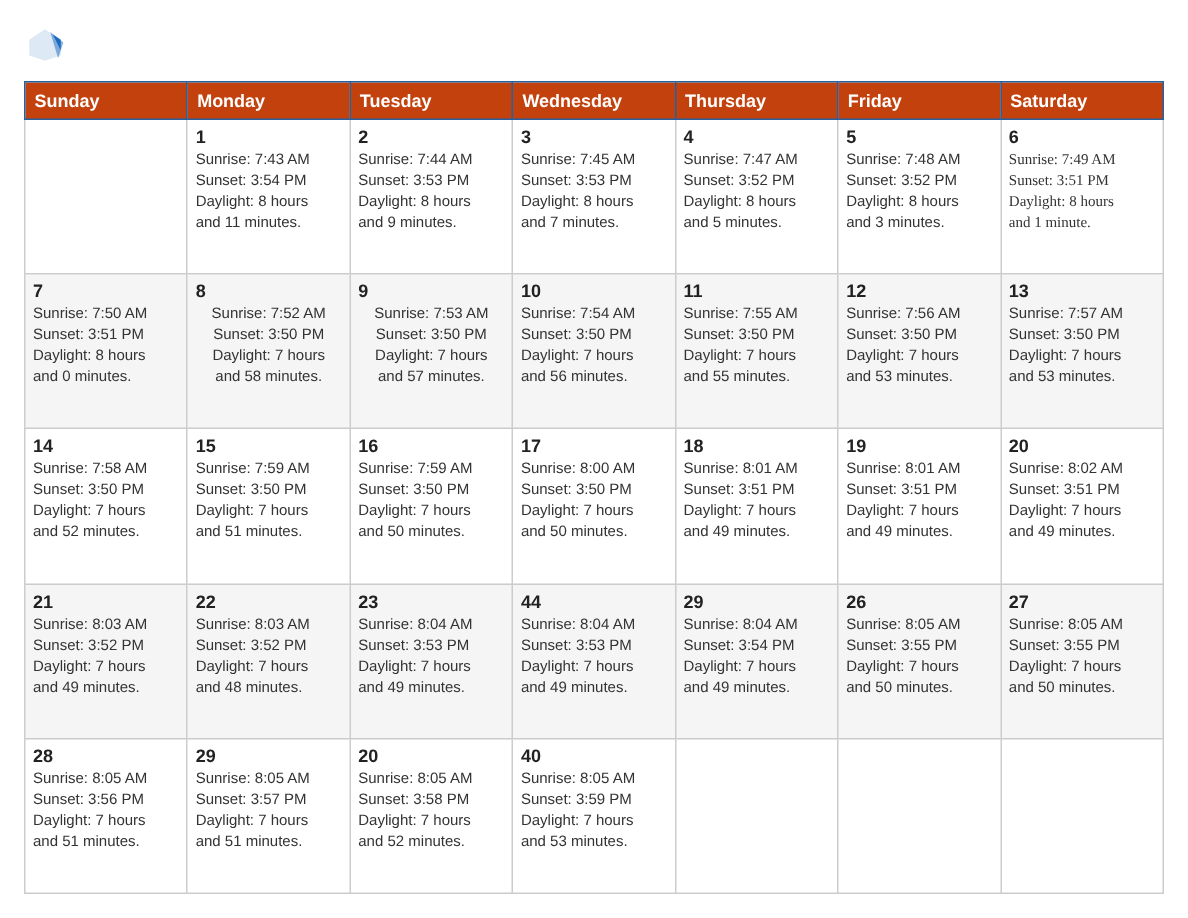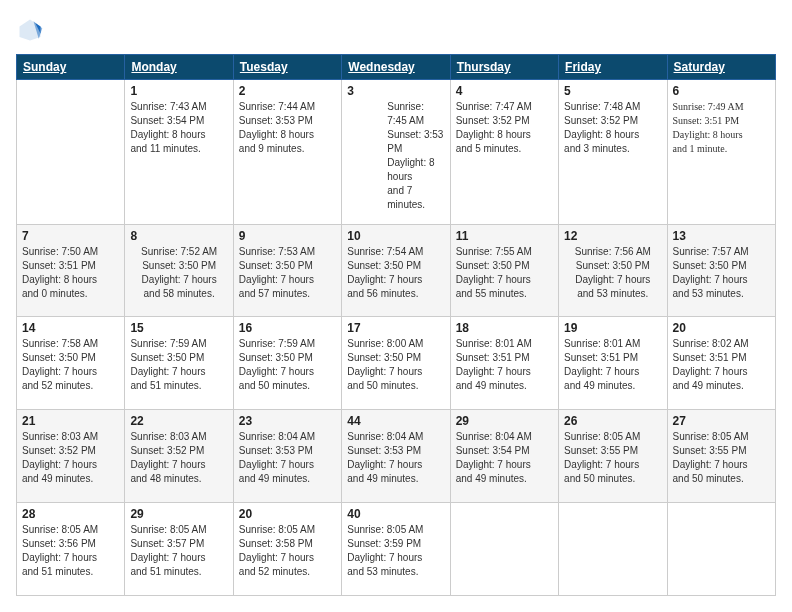--- a/index.html
+++ b/index.html
@@ -85,21 +85,21 @@
     .day-info {
       font-size: 10px;
       color: #333;
       line-height: 1.4;
     }
     .empty-cell {
       background: #f9f9f9;
     }
     tr:nth-child(odd) td { background: #ffffff; }
     tr:nth-child(even) td { background: #f5f5f5; }
-    .calendar thead tr th { background: #0c4a6e; text-decoration: underline; }
+    .calendar thead tr th { background: #c2410c; }
   </style>
 </head>
 <body>
 
 <div class="page">
   <div class="header">
     <div class="logo">
       <svg class="logo-icon" viewBox="0 0 32 32">
         <polygon points="16,4 28,12 28,24 16,28 4,24 4,12" fill="#1a6abf" opacity="0.15"></polygon>
         <polygon points="20,6 30,14 26,26" fill="#1a6abf" opacity="0.5"></polygon>
@@ -141,21 +141,21 @@
           </td>
           <td>
             <div class="day-number">2</div>
             <div class="day-info" style="white-space: pre-line;">Sunrise: 7:44 AM
 Sunset: 3:53 PM
 Daylight: 8 hours
 and 9 minutes.</div>
           </td>
           <td>
             <div class="day-number">3</div>
-            <div class="day-info" style="white-space: pre-line; margin-left: 40px;">Sunrise: 7:45 AM
+            <div class="day-info" style="white-space: pre-line;">Sunrise: 7:45 AM
 Sunset: 3:53 PM
 Daylight: 8 hours
 and 7 minutes.</div>
           </td>
           <td>
             <div class="day-number">4</div>
             <div class="day-info" style="white-space: pre-line;">Sunrise: 7:47 AM
 Sunset: 3:52 PM
 Daylight: 8 hours
 and 5 minutes.</div>
@@ -185,42 +185,42 @@
           </td>
           <td>
             <div class="day-number">8</div>
             <div class="day-info" style="white-space: pre-line; text-align: center;">Sunrise: 7:52 AM
 Sunset: 3:50 PM
 Daylight: 7 hours
 and 58 minutes.</div>
           </td>
           <td>
             <div class="day-number">9</div>
-            <div class="day-info" style="white-space: pre-line;">Sunrise: 7:53 AM
+            <div class="day-info" style="white-space: pre-line; text-align: center;">Sunrise: 7:53 AM
 Sunset: 3:50 PM
 Daylight: 7 hours
 and 57 minutes.</div>
           </td>
           <td>
             <div class="day-number">10</div>
             <div class="day-info" style="white-space: pre-line;">Sunrise: 7:54 AM
 Sunset: 3:50 PM
 Daylight: 7 hours
 and 56 minutes.</div>
           </td>
           <td>
             <div class="day-number">11</div>
             <div class="day-info" style="white-space: pre-line;">Sunrise: 7:55 AM
 Sunset: 3:50 PM
 Daylight: 7 hours
 and 55 minutes.</div>
           </td>
           <td>
             <div class="day-number">12</div>
-            <div class="day-info" style="white-space: pre-line; text-align: center;">Sunrise: 7:56 AM
+            <div class="day-info" style="white-space: pre-line;">Sunrise: 7:56 AM
 Sunset: 3:50 PM
 Daylight: 7 hours
 and 53 minutes.</div>
           </td>
           <td>
             <div class="day-number">13</div>
             <div class="day-info" style="white-space: pre-line;">Sunrise: 7:57 AM
 Sunset: 3:50 PM
 Daylight: 7 hours
 and 53 minutes.</div>

